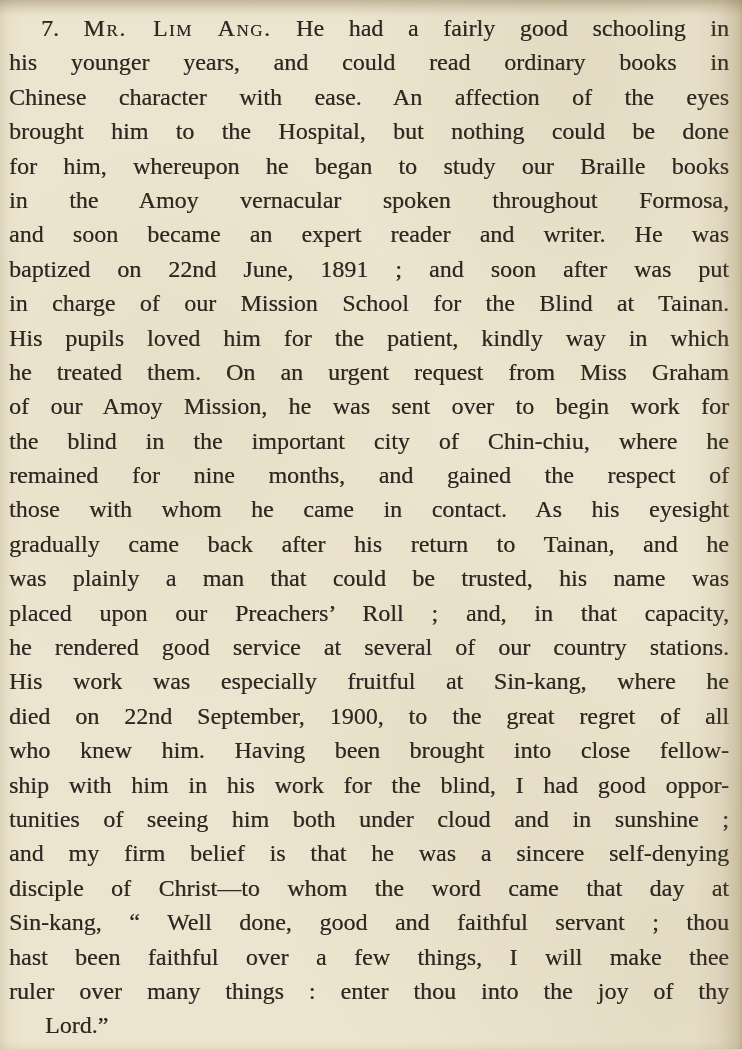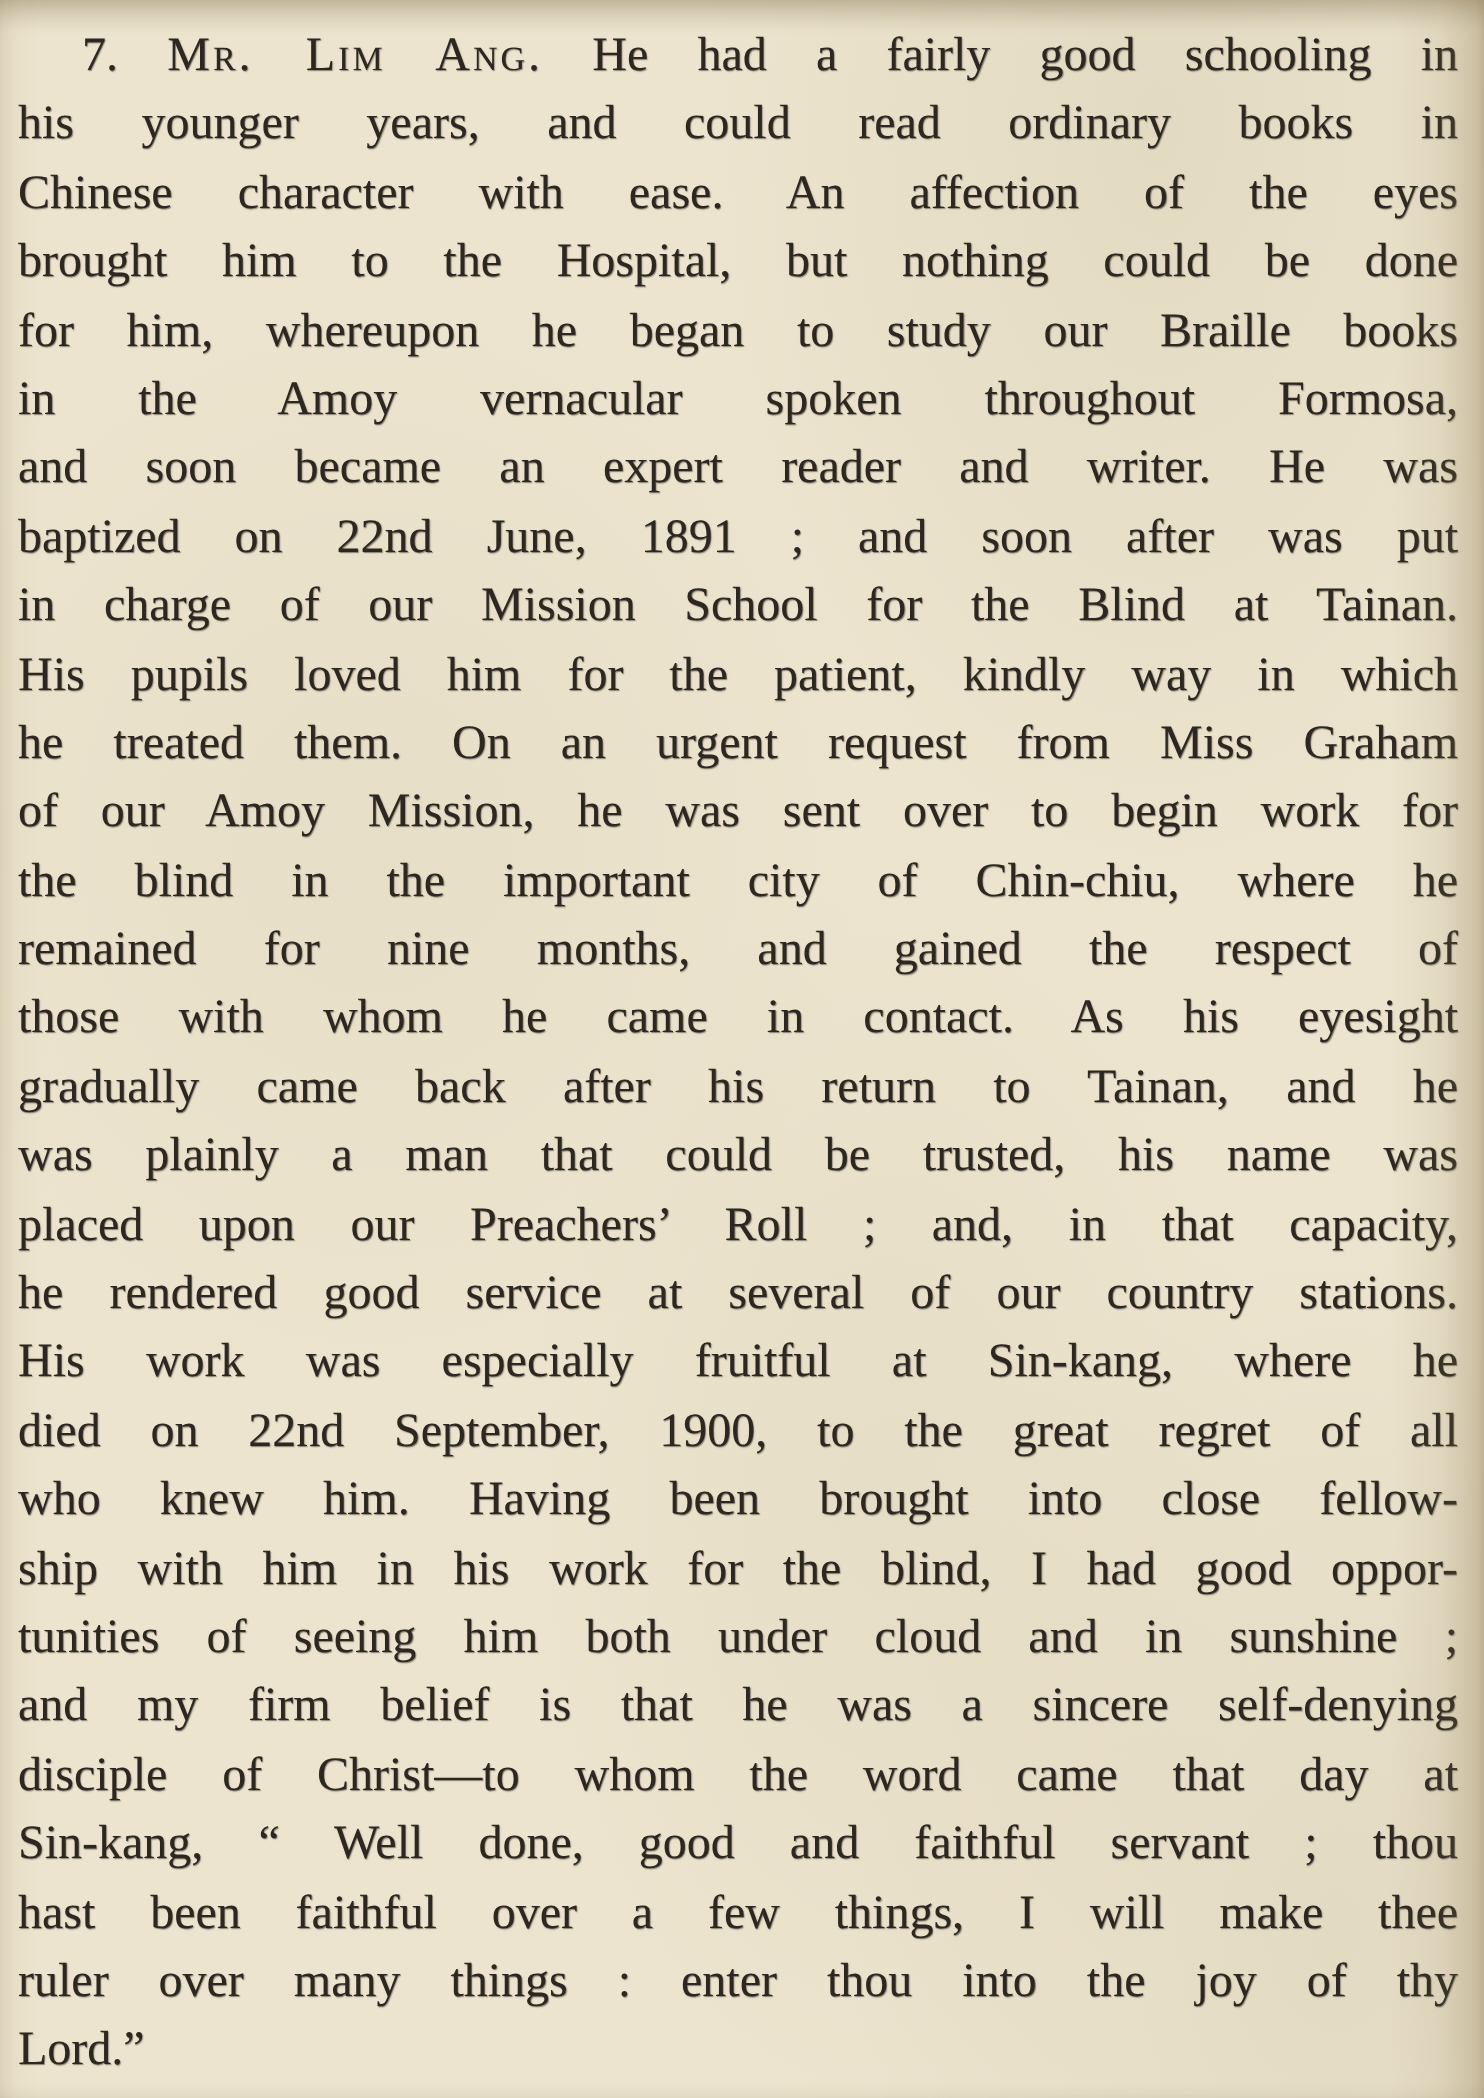--- a/index.html
+++ b/index.html
@@ -38,20 +38,21 @@
     color: var(--ink, #2c2821);
     text-shadow: 0.4px 0.4px 0.6px rgba(44,40,33,0.55);
   }
   .line {
     text-align: justify;
     text-align-last: justify;
     height: 34.4px;
   }
   .line.lastline {
     text-align-last: left;
+    margin-left: 36px;
   }
   .line.heading {
     padding-left: 32px;
   }
   .sc {
     font-variant: small-caps;
     letter-spacing: 1.5px;
   }
   .gutter-shadow {
     position: absolute;

